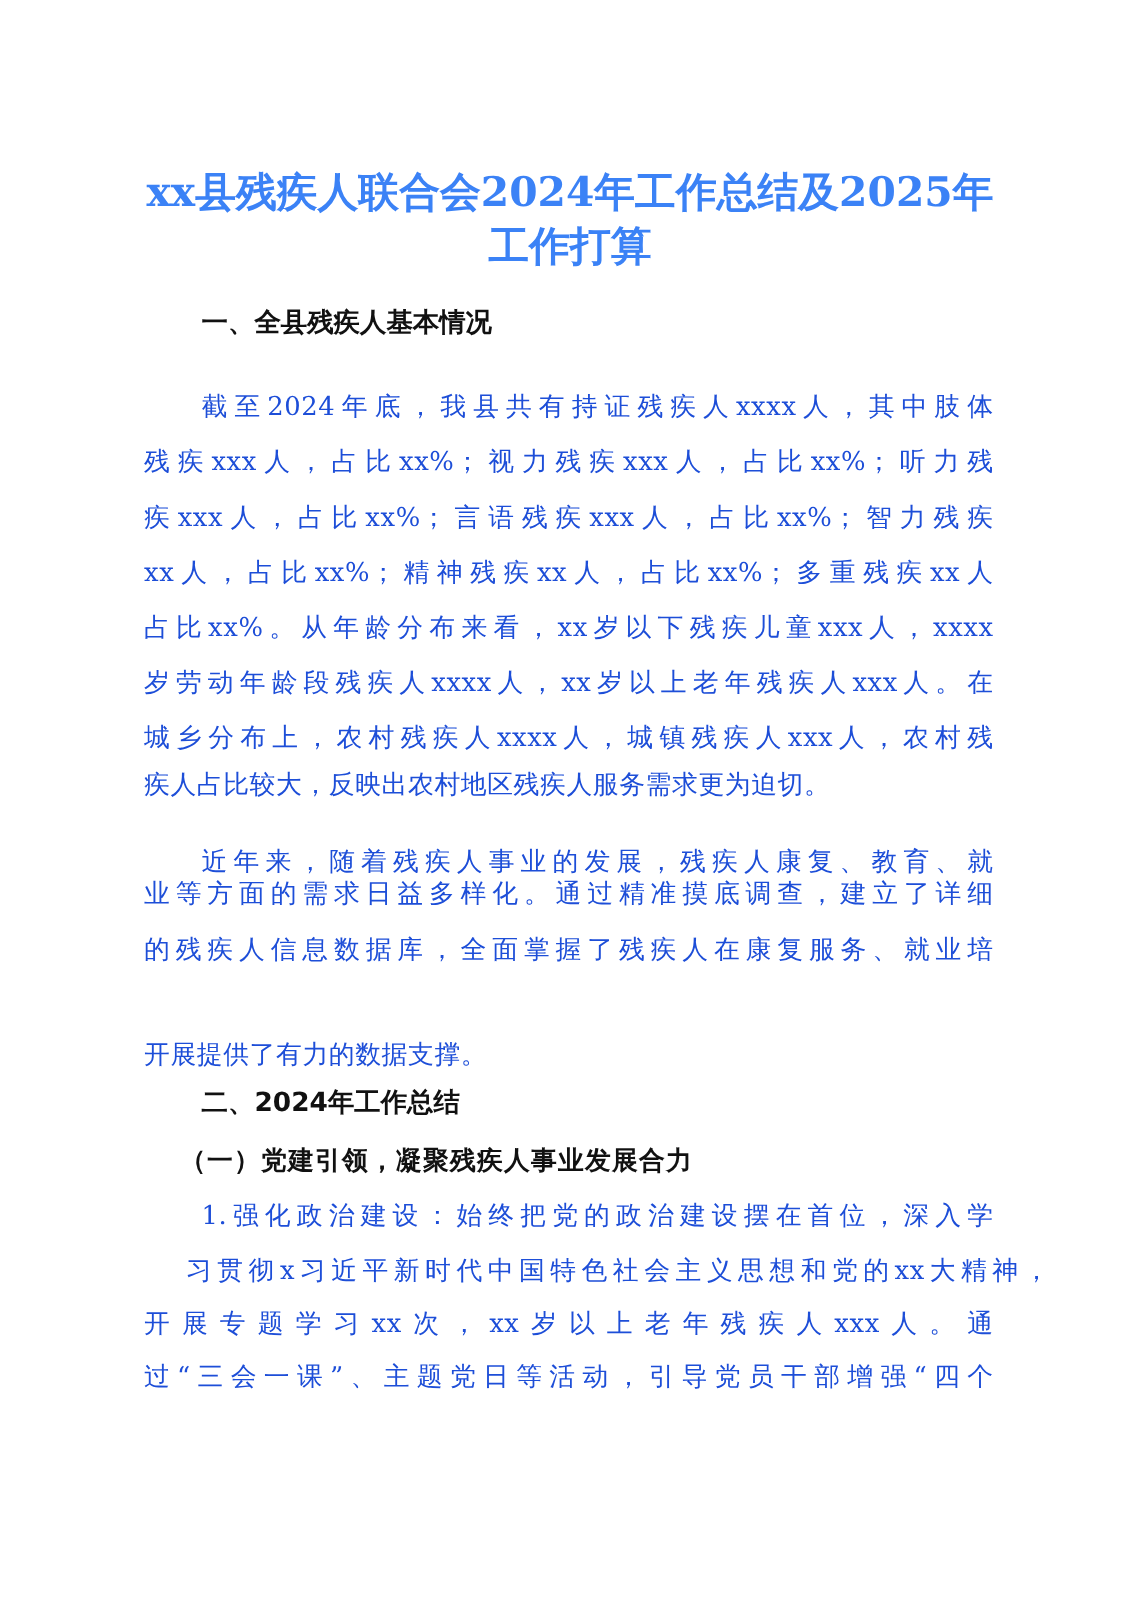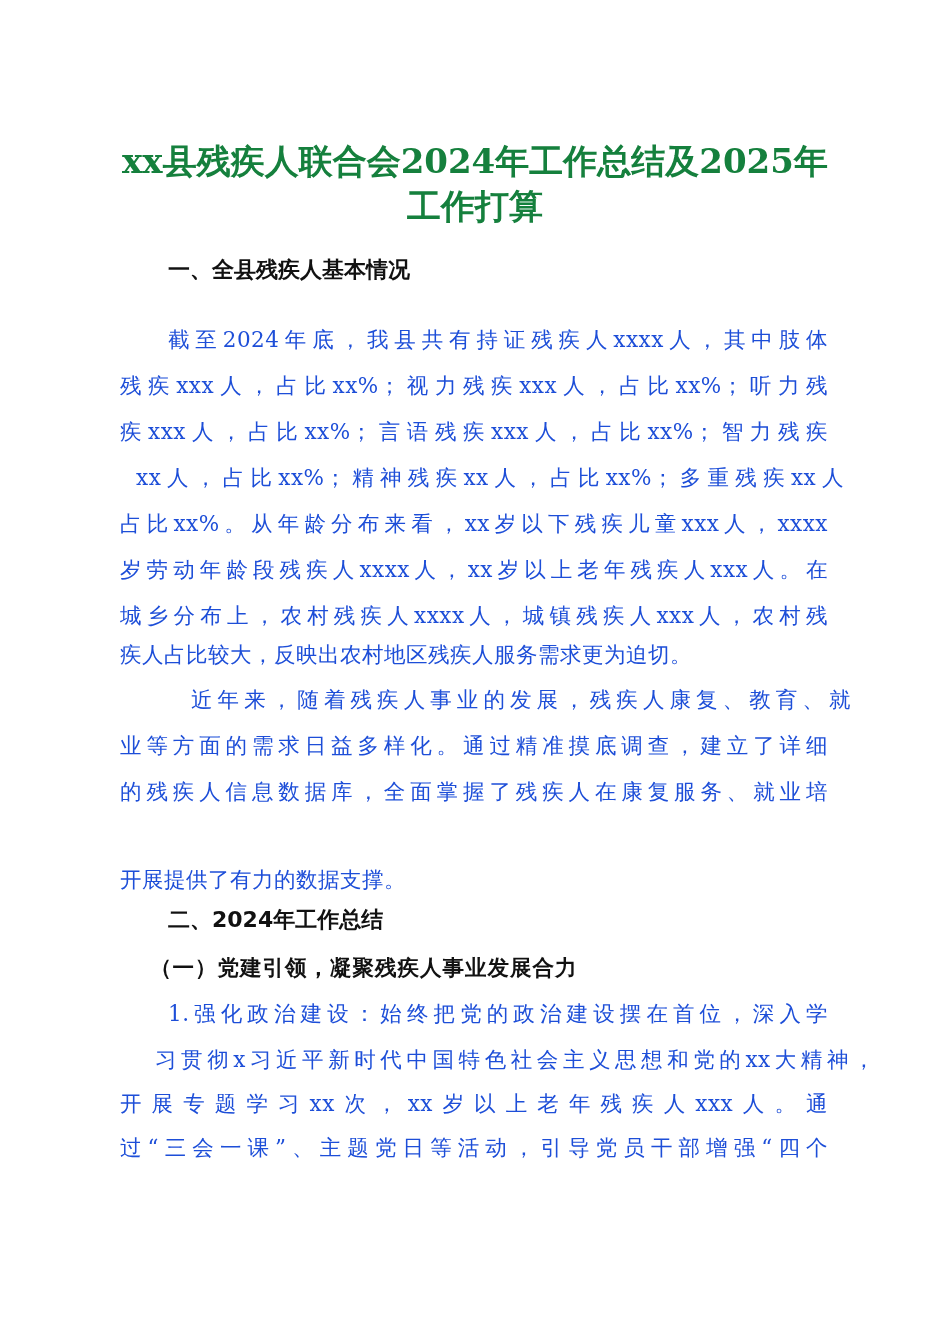--- a/index.html
+++ b/index.html
@@ -1,21 +1,21 @@
 <!DOCTYPE html>
 <html><head>
 <meta charset="utf-8">
 <style>
   html, body { margin: 0; padding: 0; background: #ffffff; }
   body { width: 950px; height: 1344px; position: relative; overflow: hidden; color: #111; }
   .page { position: absolute; left: 0; top: 0; width: 950px; height: 1344px; background: #fff; }
   .title {
     position: absolute; left: 100px; width: 750px; text-align: center;
     font-family: "DejaVu Serif", "Liberation Serif", serif; font-weight: bold;
-    font-size: 34px; line-height: 46px; letter-spacing: 0px; color: #15803d;
+    font-size: 34px; line-height: 46px; letter-spacing: 0px; color: #3b82f6;
   }
   .title .line { display: block; white-space: nowrap; }
   .t1 { top: 138px; }
   .t2 { top: 183px; }
   .line-text {
     position: absolute; left: 120px; width: 708px; height: 46px;
     font-family: "DejaVu Serif", "Liberation Serif", serif;
     font-size: 21.5px; line-height: 46px; white-space: nowrap; color: #1d4ed8;
     text-align: justify; text-align-last: justify; letter-spacing: 0.5px;
   }
@@ -42,27 +42,27 @@
   </div>
   <div class="title t2">
     <span class="line">工作打算</span>
   </div>
 
   <div class="heading" style="top:247px;">一、全县残疾人基本情况</div>
 
   <div class="line-text indent" style="top:317px;">截至2024年底，我县共有持证残疾人xxxx人，其中肢体</div>
   <div class="line-text" style="top:363px;">残疾xxx人，占比xx%；视力残疾xxx人，占比xx%；听力残</div>
   <div class="line-text" style="top:409px;">疾xxx人，占比xx%；言语残疾xxx人，占比xx%；智力残疾</div>
-  <div class="line-text" style="top:455px;margin-left:16px;">xx人，占比xx%；精神残疾xx人，占比xx%；多重残疾xx人</div>
+  <div class="line-text" style="top:455px;">xx人，占比xx%；精神残疾xx人，占比xx%；多重残疾xx人</div>
   <div class="line-text" style="top:501px;">占比xx%。从年龄分布来看，xx岁以下残疾儿童xxx人，xxxx</div>
   <div class="line-text" style="top:547px;">岁劳动年龄段残疾人xxxx人，xx岁以上老年残疾人xxx人。在</div>
   <div class="line-text" style="top:593px;">城乡分布上，农村残疾人xxxx人，城镇残疾人xxx人，农村残</div>
   <div class="line-text last" style="top:632px;">疾人占比较大，反映出农村地区残疾人服务需求更为迫切。</div>
 
-  <div class="line-text indent" style="top:677px;margin-left:23px;">近年来，随着残疾人事业的发展，残疾人康复、教育、就</div>
+  <div class="line-text indent" style="top:696px;">近年来，随着残疾人事业的发展，残疾人康复、教育、就</div>
   <div class="line-text" style="top:723px;">业等方面的需求日益多样化。通过精准摸底调查，建立了详细</div>
   <div class="line-text" style="top:769px;">的残疾人信息数据库，全面掌握了残疾人在康复服务、就业培</div>
   <div class="line-text last" style="top:857px;">开展提供了有力的数据支撑。</div>
 
   <div class="heading" style="top:897px;">二、2024年工作总结</div>
   <div class="subheading" style="top:945px;">（一）党建引领，凝聚残疾人事业发展合力</div>
 
   <div class="line-text indent" style="top:991px;">1.强化政治建设：始终把党的政治建设摆在首位，深入学</div>
   <div class="line-text" style="top:1037px; width:720px;margin-left:35px;">习贯彻x习近平新时代中国特色社会主义思想和党的xx大精神，</div>
   <div class="line-text" style="top:1081px;">开展专题学习xx次，xx岁以上老年残疾人xxx人。通</div>

